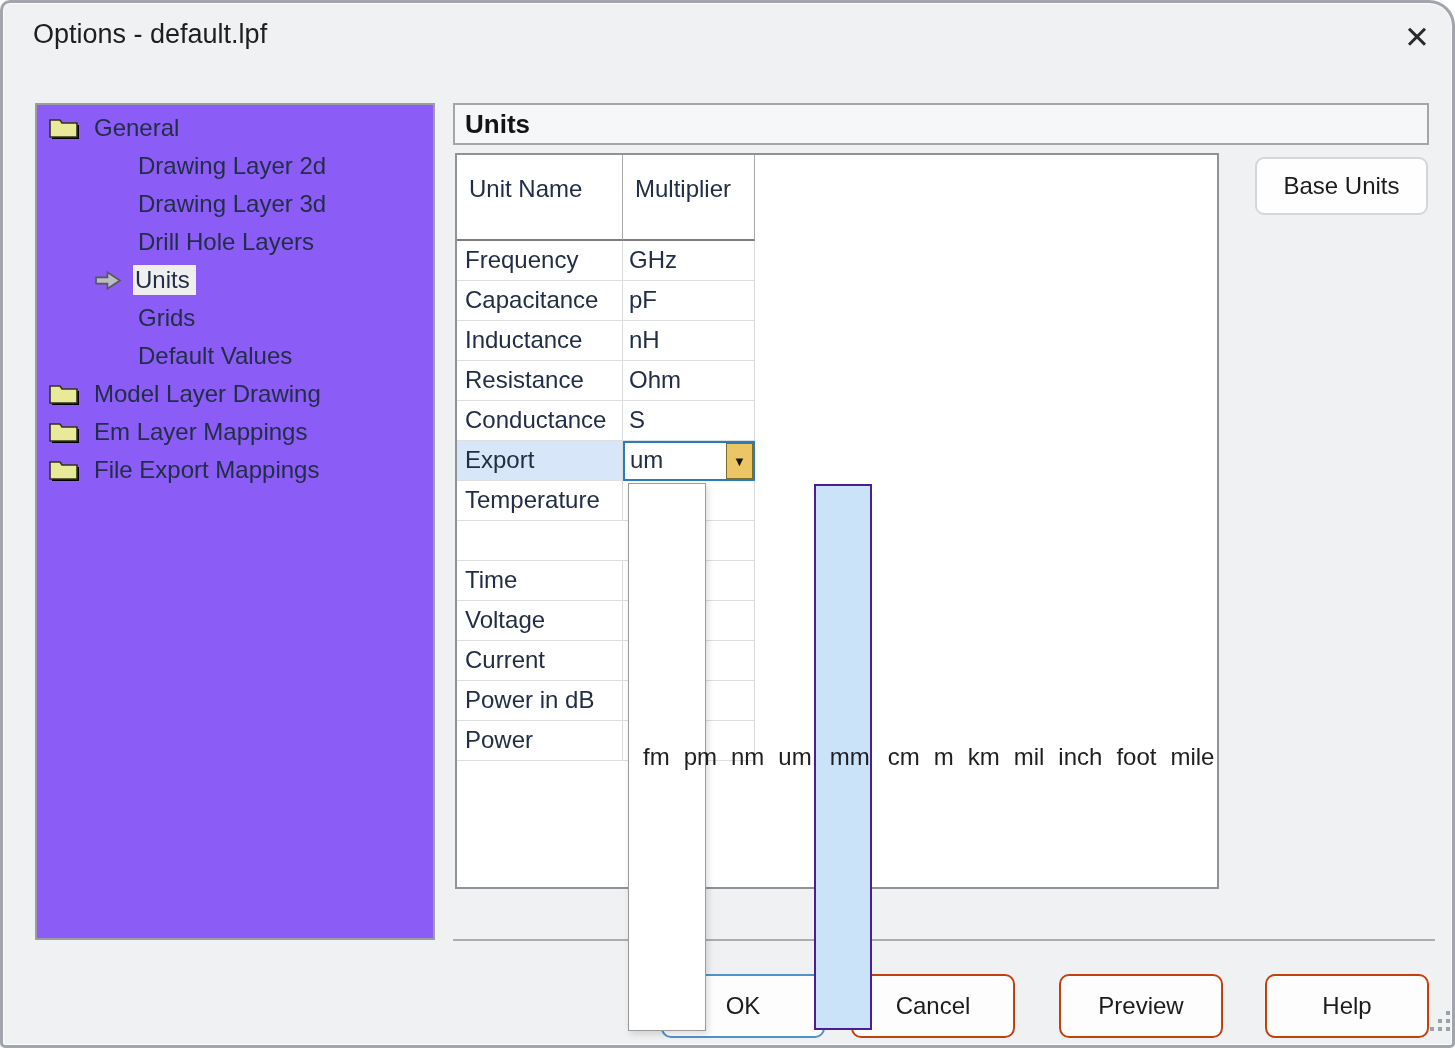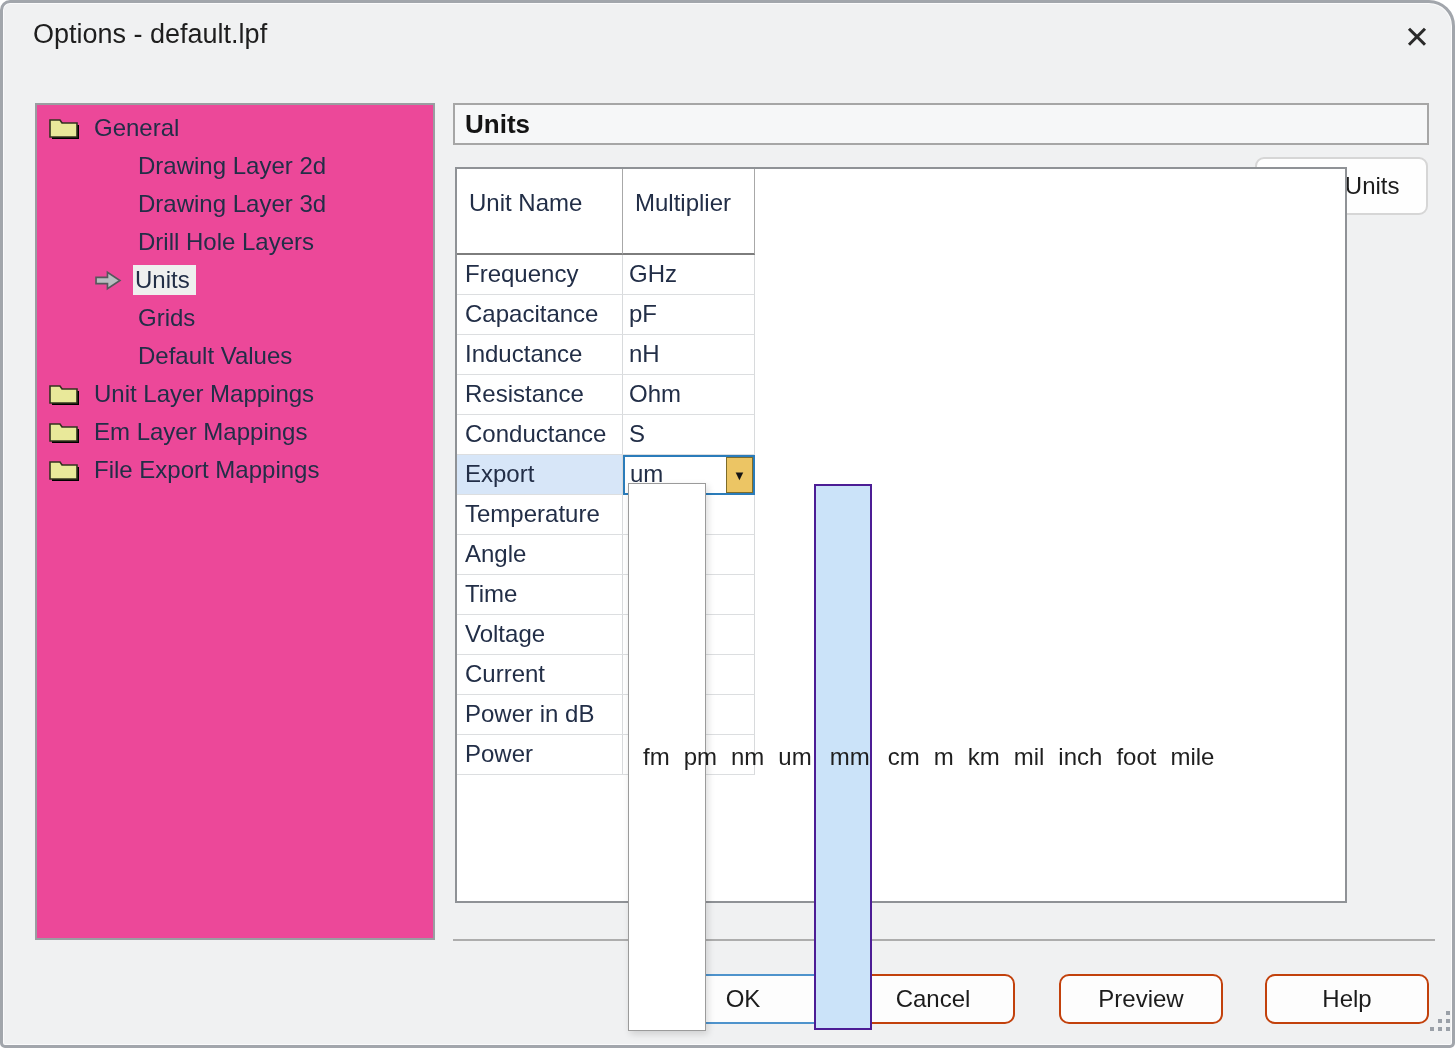--- a/index.html
+++ b/index.html
@@ -2,52 +2,52 @@
 <html><head>
 <meta charset="utf-8">
 <style>
   html,body{margin:0;padding:0;background:#ffffff;}
   *{box-sizing:border-box;}
   .stage{position:relative;width:1455px;height:1048px;font-family:"Liberation Sans",sans-serif;overflow:hidden;}
   .dialog{position:absolute;inset:0;background:#f0f1f2;border:3px solid #a2a6ac;border-radius:10px 26px 5px 5px;box-shadow:inset 0 0 0 1px #fbfbfc;}
   .title{position:absolute;left:30px;top:16px;font-size:27px;color:#1e1e1e;}
   .close-btn{position:absolute;left:1390px;top:10px;width:48px;height:48px;display:flex;align-items:center;justify-content:center;font-size:31px;color:#2a2a2a;cursor:pointer;}
   
-  .tree-box{position:absolute;left:32px;top:100px;width:400px;height:837px;background:#ec4899;border:2px solid #9a9da1;padding-top:4px;}
+  .tree-box{position:absolute;left:32px;top:100px;width:400px;height:837px;background:#8b5cf6;border:2px solid #9a9da1;padding-top:4px;}
   .tree-row{height:38px;display:flex;align-items:center;font-size:24px;color:#222e47;white-space:nowrap;cursor:default;}
   .tree-row.lvl0{padding-left:10px;}
   .tree-row.lvl1{padding-left:101px;}
   .tree-row.sel{padding-left:58px;}
   .ficon{width:34px;height:27px;margin-right:13px;flex:0 0 auto;}
   .aicon{width:27px;height:21px;margin-right:11px;flex:0 0 auto;}
   .sel-label{background:#efefef;padding:1px 6px 1px 2px;}
   
   .header-bar{position:absolute;left:450px;top:100px;width:976px;height:42px;background:#f6f7f8;border:2px solid #a6a6a6;display:flex;align-items:center;padding-left:10px;}
   .header-bar .t{font-size:26px;font-weight:bold;color:#141414;}
   
-  .table-box{position:absolute;left:452px;top:164px;width:892px;height:736px;background:#ffffff;border:2px solid #8f9296;}
+  .table-box{position:absolute;left:452px;top:150px;width:764px;height:736px;background:#ffffff;border:2px solid #8f9296;}
   .th{position:absolute;top:0;height:86px;border-bottom:2px solid #7d7d7d;font-size:24px;color:#222e47;padding:20px 0 0 12px;background:#fff;}
   .th1{left:0;width:166px;border-right:1px solid #a8a8a8;}
   .th2{left:166px;width:132px;border-right:1px solid #a8a8a8;}
   .trow{position:absolute;left:0;width:298px;height:40px;border-bottom:1px solid #dcdee0;border-right:1px solid #d8dadc;display:flex;}
   .trow .c1{width:166px;border-right:1px solid #d8dadc;font-size:24px;color:#222e47;line-height:38px;padding-left:8px;overflow:hidden;white-space:nowrap;}
   .trow .c2{width:131px;font-size:24px;color:#222e47;line-height:38px;padding-left:6px;white-space:nowrap;}
   .trow.hlrow{background:#d7e6f8;}
   
   .combo{position:absolute;left:166px;top:286px;width:132px;height:40px;background:#ffffff;border:2px solid #2b7cba;display:flex;z-index:5;}
   .combo .val{flex:1;font-size:24px;color:#222e47;line-height:34px;padding-left:5px;}
   .combo-btn{width:27px;height:100%;background:#ecc564;border:1px solid #7d6c2b;display:flex;align-items:center;justify-content:center;font-size:13px;color:#151515;cursor:pointer;}
   
   .dropdown{position:absolute;left:625px;top:480px;width:78px;height:548px;background:#ffffff;border:1px solid #9b9b9b;display:flex;flex-direction:row;z-index:20;box-shadow:2px 3px 7px rgba(0,0,0,.14);}
   .dd-item{flex:1;display:flex;align-items:center;padding-left:14px;font-size:24px;color:#1f1f1f;cursor:pointer;}
   .dd-item.hl{background:#cbe3f9;border:2px solid #4c1d95;padding-left:14px;margin:0 2px;}
   
   .base-btn{position:absolute;left:1252px;top:154px;width:173px;height:58px;background:#fefefe;border:2px solid #d6d6d6;border-radius:9px;display:flex;align-items:center;justify-content:center;font-size:24px;color:#1c1c1c;cursor:pointer;}
   .sep{position:absolute;left:450px;top:936px;width:982px;height:2px;background:#adadad;}
-  .btn{position:absolute;top:971px;height:50px;width:164px;background:#fdfdfd;border:2px solid #c2410c;border-radius:10px;display:flex;align-items:center;justify-content:center;font-size:24px;color:#1c1c1c;cursor:pointer;}
+  .btn{position:absolute;top:971px;height:64px;width:164px;background:#fdfdfd;border:2px solid #c2410c;border-radius:10px;display:flex;align-items:center;justify-content:center;font-size:24px;color:#1c1c1c;cursor:pointer;}
   .btn.ok{left:658px;border-color:#4e93cc;}
   .btn.cancel{left:848px;}
   .btn.preview{left:1056px;}
   .btn.help{left:1262px;}
   .grip{position:absolute;left:1427px;top:1024px;width:4px;height:4px;background:#9aa0a8;box-shadow:8px 0 #9aa0a8,16px 0 #9aa0a8,16px -8px #9aa0a8,16px -16px #9aa0a8,8px -8px #9aa0a8;}
 </style>
 </head>
 <body>
 
 <div class="stage">
@@ -85,21 +85,21 @@
         <span>Grids</span>
       </div>
       <div class="tree-row lvl1">
         <span>Default Values</span>
       </div>
       <div class="tree-row lvl0">
         <svg class="ficon" viewBox="0 0 34 27">
           <path d="M5 7 h10 l2 3 h15 v14 h-27 z" fill="#000"></path>
           <path d="M3 5 h10 l2 3 h15 v14 h-27 z" fill="#e9e99a" stroke="#33331f" stroke-width="1.6"></path>
         </svg>
-        <span>Unit Layer Mappings</span>
+        <span>Model Layer Drawing</span>
       </div>
       <div class="tree-row lvl0">
         <svg class="ficon" viewBox="0 0 34 27">
           <path d="M5 7 h10 l2 3 h15 v14 h-27 z" fill="#000"></path>
           <path d="M3 5 h10 l2 3 h15 v14 h-27 z" fill="#e9e99a" stroke="#33331f" stroke-width="1.6"></path>
         </svg>
         <span>Em Layer Mappings</span>
       </div>
       <div class="tree-row lvl0">
         <svg class="ficon" viewBox="0 0 34 27">
@@ -142,21 +142,20 @@
       </div>
       <div class="trow hlrow" style="top:286px">
         <div class="c1">Export</div>
         <div class="c2"></div>
       </div>
       <div class="trow" style="top:326px">
         <div class="c1">Temperature</div>
         <div class="c2"></div>
       </div>
       <div class="trow" style="top:366px">
-        <div class="c1">Angle</div>
         <div class="c2"></div>
       </div>
       <div class="trow" style="top:406px">
         <div class="c1">Time</div>
         <div class="c2"></div>
       </div>
       <div class="trow" style="top:446px">
         <div class="c1">Voltage</div>
         <div class="c2"></div>
       </div>

